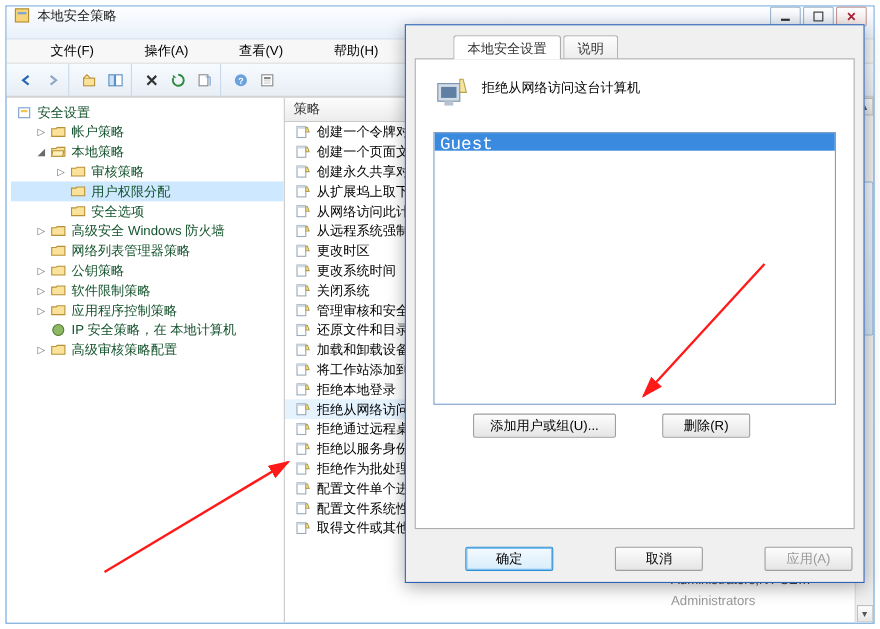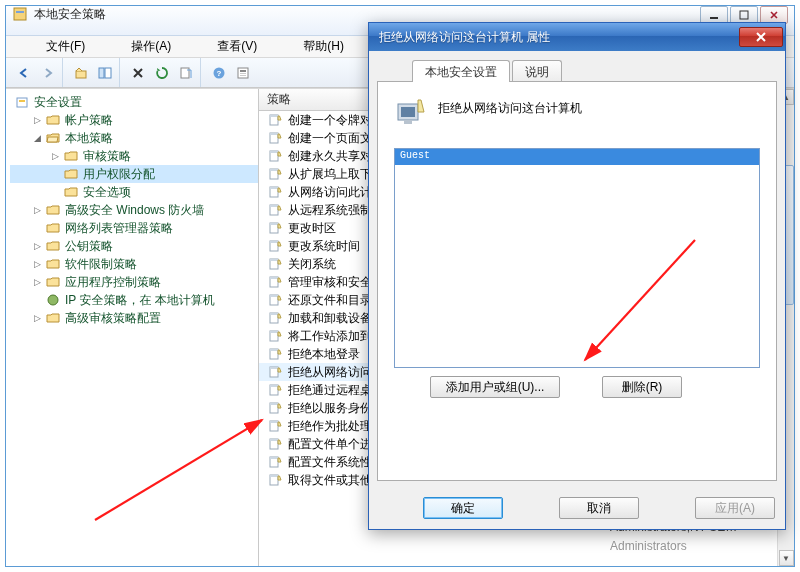--- a/index.html
+++ b/index.html
@@ -238,21 +238,21 @@
     border:1px solid #7a9ecb;
     background:#fff;
     overflow:auto;
     min-height:140px;
     margin-bottom:8px;
   }
   .lb-item {
     height:16px;
     padding:1px 5px;
     font-family: Consolas, "Courier New", monospace;
-    font-size:10px;
+    font-size:16px;
   }
   .lb-item.selected {
     background:#3a8adf;
     color:#fff;
   }
 
   .btn-row {
     display:flex; gap:6px;
   }
   .dlg-btn {
@@ -743,28 +743,20 @@
       </div>
     </div>
 
   </div>
 </div>
 
 <div style="position:absolute; left:610px; top:520px; font-size:12px; color:#444">Administrators,NT SE…</div>
 <div style="position:absolute; left:610px; top:539px; font-size:12px; color:#999">Administrators</div>
 
 <div class="dialog">
-  <div class="dlg-titlebar">
-    <span class="dlg-title">拒绝从网络访问这台计算机 属性</span>
-    <div class="dlg-close">
-      <svg width="12" height="12" viewBox="0 0 12 12">
-          <path d="M2 2 L10 10 M10 2 L2 10" stroke="#fff" stroke-width="2"></path>
-        </svg>
-    </div>
-  </div>
   <div class="dlg-body">
     <div class="tabs">
       <div class="tab active">本地安全设置</div>
       <div class="tab">说明</div>
     </div>
     <div class="tab-panel">
       <div class="hdr-row">
         <span class="hdr-icon">
           <svg width="32" height="32" viewBox="0 0 32 32">
             <rect x="4" y="8" width="20" height="16" fill="#d3dde8" stroke="#7790aa"></rect>

